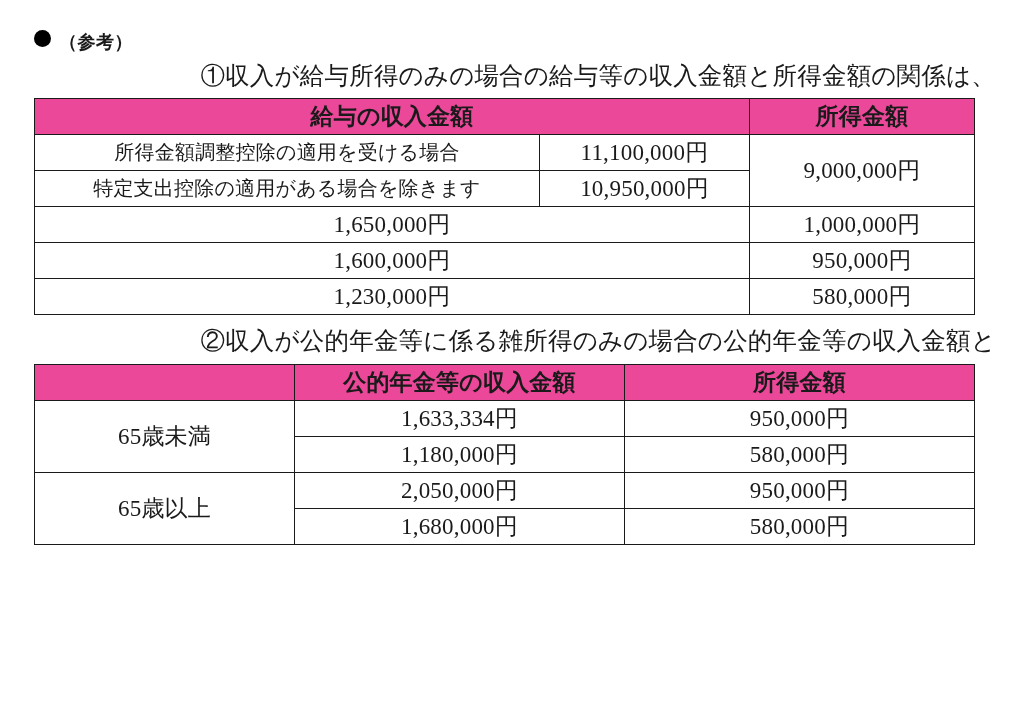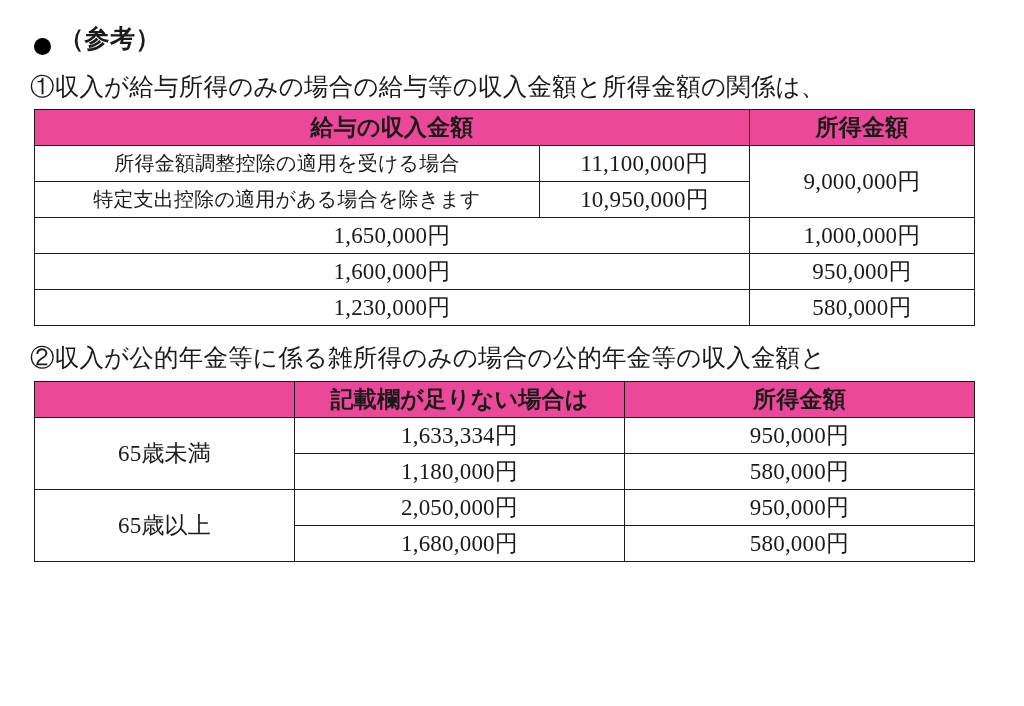--- a/index.html
+++ b/index.html
@@ -18,41 +18,42 @@
     position: relative;
     width: 1024px;
     height: 706px;
     box-sizing: border-box;
     padding: 14px 28px 10px 30px;
   }
 
   
   .heading {
     display: flex;
-    align-items: flex-end;
-    font-size: 25px;
+    align-items: flex-start;
+    font-size: 18px;
     font-weight: bold;
     letter-spacing: 0.5px;
-    margin: 8px 0 4px 4px;
+    margin: 16px 0 4px 4px;
   }
   .bullet {
     display: inline-block;
     width: 17px;
     height: 17px;
     background: #000;
     border-radius: 50%;
     margin-right: 8px;
   }
 
   
   .para {
     font-size: 24.5px;
     line-height: 1.32;
     letter-spacing: 0.2px;
-    margin: 16px 0 6px 0;
+    margin: 6px 0 6px 0;
+    text-align: right;
   }
   .para .line2 {
     display: block;
     padding-left: 26px;
   }
 
   
   table {
     border-collapse: collapse;
     width: 940px;
@@ -147,21 +148,21 @@
 
   <table class="tbl2">
     <colgroup>
       <col style="width:260px">
       <col style="width:330px">
       <col style="width:350px">
     </colgroup>
     <thead>
       <tr>
         <th></th>
-        <th>記載欄が足りない場合は</th>
+        <th>公的年金等の収入金額</th>
         <th>所得金額</th>
       </tr>
     </thead>
     <tbody>
       <tr>
         <td rowspan="2">65歳未満</td>
         <td class="num">1,633,334円</td>
         <td class="num">950,000円</td>
       </tr>
       <tr>

